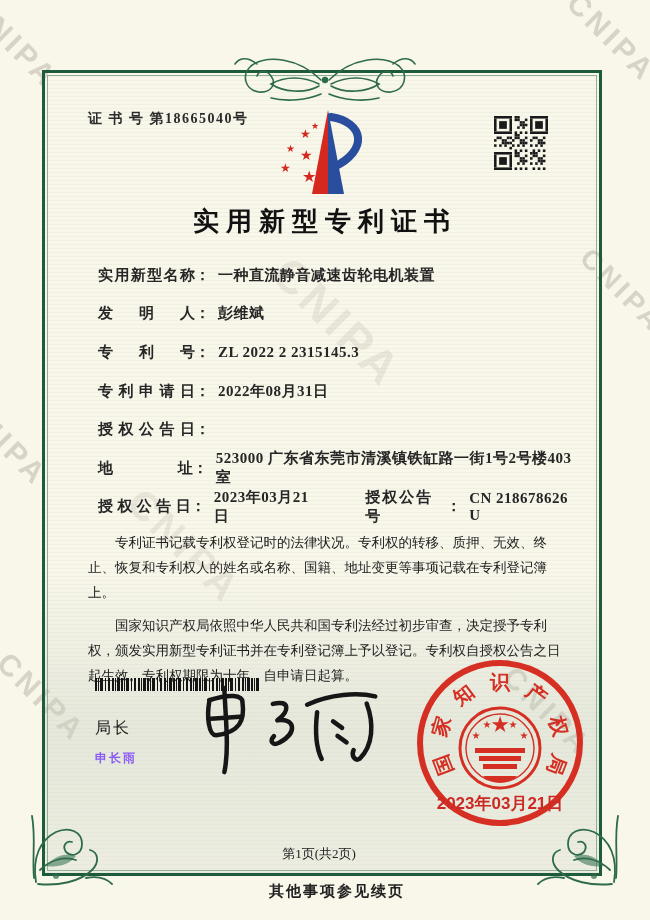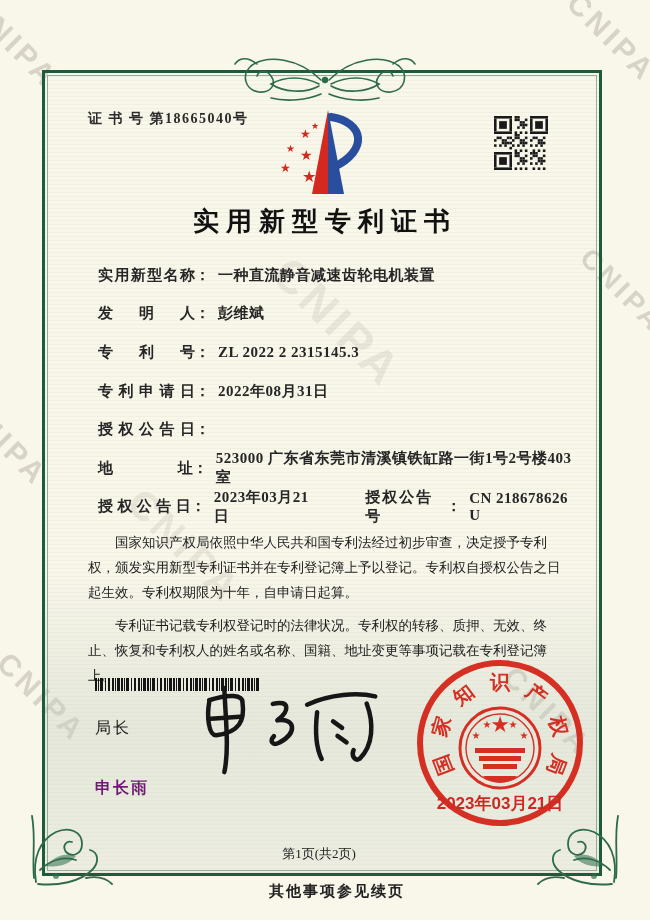--- a/index.html
+++ b/index.html
@@ -42,22 +42,22 @@
   .glabel{letter-spacing:2px;}
 
   .paragraphs{position:absolute;left:88px;top:530px;width:476px;font-size:13.5px;
               line-height:25px;color:#1c1c1c;}
   .paragraphs p{margin:0 0 8px 0;text-indent:2em;}
 
   .barcode{position:absolute;left:95px;top:678px;width:165px;height:13px;}
 
   .signer-title{position:absolute;left:95px;top:718px;font-size:16px;font-weight:normal;
                 color:#1c1c1c;font-family:"Liberation Sans","DejaVu Sans",sans-serif;letter-spacing:2px;}
-  .signer-name{position:absolute;left:95px;top:750px;font-size:16px;font-weight:bold;
-               color:#701a75;font-family:"Liberation Sans","DejaVu Sans",sans-serif;letter-spacing:2px;margin-top:28px;}
+  .signer-name{position:absolute;left:95px;top:750px;font-size:12px;font-weight:bold;
+               color:#8b5cf6;font-family:"Liberation Sans","DejaVu Sans",sans-serif;letter-spacing:2px;}
   .signature{position:absolute;left:175px;top:670px;width:215px;height:118px;transform:rotate(-2deg);}
 
   .seal{position:absolute;left:413px;top:656px;width:174px;height:174px;opacity:0.95;}
 
   .page-num{position:absolute;left:42px;top:845px;width:554px;text-align:center;
             font-size:13px;color:#222;}
   .footer-note{position:absolute;left:0;top:882px;width:650px;text-align:center;
                font-size:15px;font-weight:bold;letter-spacing:2px;color:#222;padding-left:12px;}
 </style>
 </head>
@@ -283,22 +283,22 @@
         <span class="fvalue">2023年03月21日</span>
       <span class="grant-right">
         <span class="glabel">授权公告号</span>
           <span class="colon">：</span>
           <span class="fvalue">CN 218678626 U</span>
       </span>
     </div>
   </div>
 
   <div class="paragraphs">
+    <p>专利证书记载专利权登记时的法律状况。专利权的转移、质押、无效、终止、恢复和专利权人的姓名或名称、国籍、地址变更等事项记载在专利登记簿上。</p>
     <p>国家知识产权局依照中华人民共和国专利法经过初步审查，决定授予专利权，颁发实用新型专利证书并在专利登记簿上予以登记。专利权自授权公告之日起生效。专利权期限为十年，自申请日起算。</p>
-    <p>专利证书记载专利权登记时的法律状况。专利权的转移、质押、无效、终止、恢复和专利权人的姓名或名称、国籍、地址变更等事项记载在专利登记簿上。</p>
   </div>
 
   <svg class="barcode" id="barcode-svg" viewBox="0 0 165 13" preserveAspectRatio="none">
       <rect x="0" y="0" width="2" height="13" fill="#141414"></rect>
       <rect x="3" y="0" width="1" height="13" fill="#141414"></rect>
       <rect x="5" y="0" width="3" height="13" fill="#141414"></rect>
       <rect x="10" y="0" width="1" height="13" fill="#141414"></rect>
       <rect x="13" y="0" width="2" height="13" fill="#141414"></rect>
       <rect x="17" y="0" width="2" height="13" fill="#141414"></rect>
       <rect x="20" y="0" width="1" height="13" fill="#141414"></rect>

